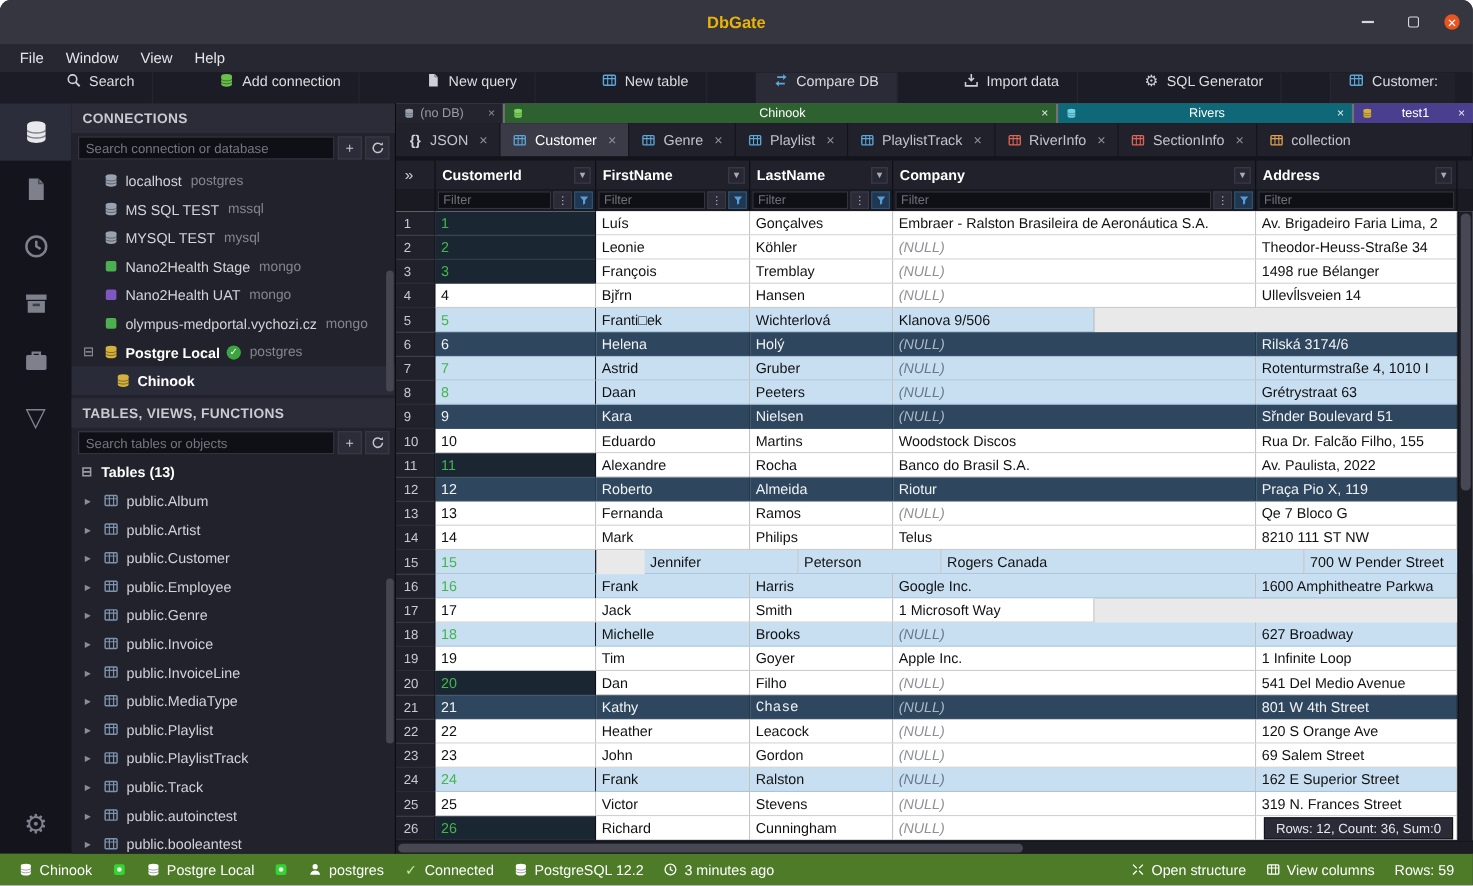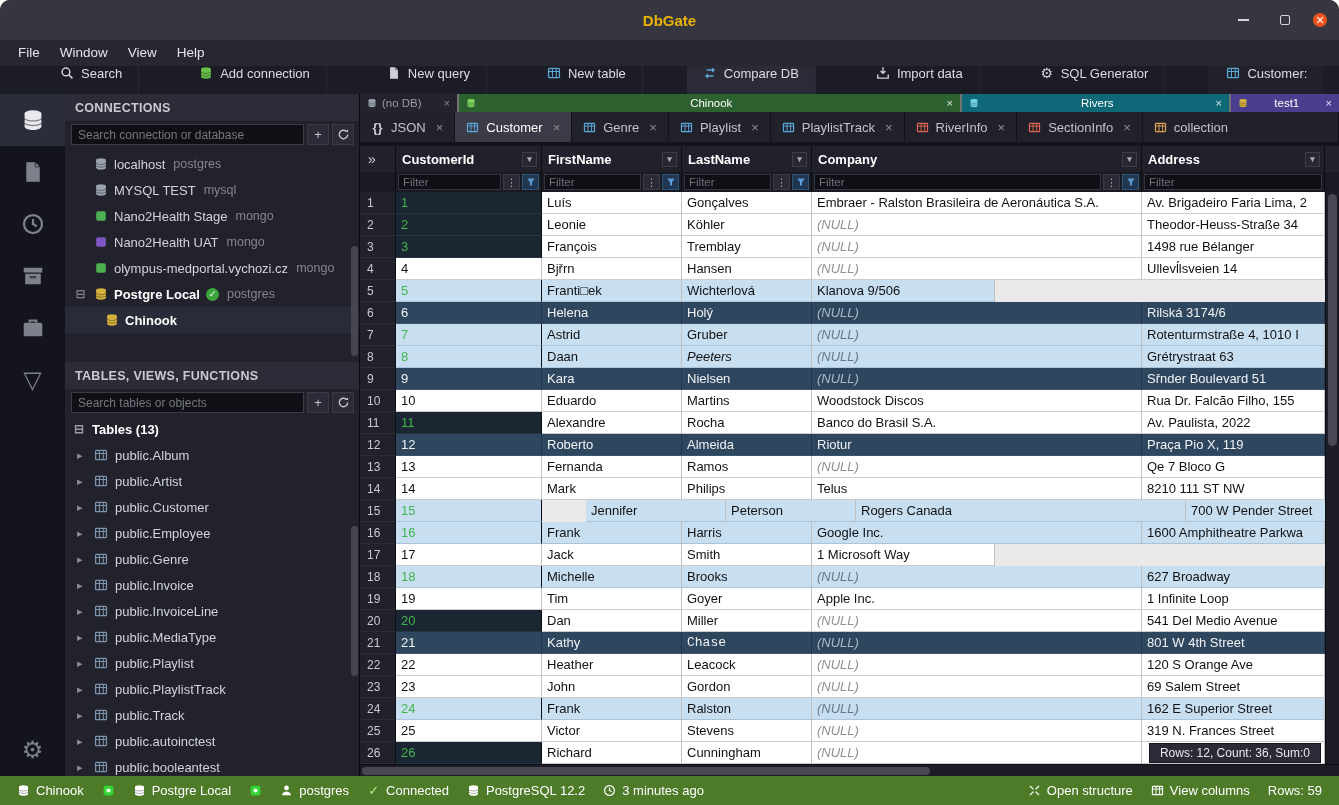--- a/index.html
+++ b/index.html
@@ -293,20 +293,32 @@
             <span class="expander"></span>
             <span class="ic" style="color: rgb(154, 162, 176);">
               <svg viewBox="0 0 16 16">
                 <path fill="currentColor" d="M2.4 3.7v8.6c0 1.3 2.5 2.3 5.6 2.3s5.6-1 5.6-2.3V3.7H2.4z"></path>
                 <ellipse cx="8" cy="3.7" rx="5.6" ry="2.2" fill="currentColor"></ellipse>
                 <path d="M2.4 7.1c1 .9 3.1 1.5 5.6 1.5s4.6-.6 5.6-1.5M2.4 10.1c1 .9 3.1 1.5 5.6 1.5s4.6-.6 5.6-1.5" stroke="rgba(0,0,0,.45)" stroke-width=".9" fill="none"></path>
               </svg>
             </span>
             <span class="name">localhost</span>
             <span class="engine">postgres</span>
+          </div>
+          <div class="conn-row">
+            <span class="expander"></span>
+            <span class="ic" style="color: rgb(154, 162, 176);">
+              <svg viewBox="0 0 16 16">
+                <path fill="currentColor" d="M2.4 3.7v8.6c0 1.3 2.5 2.3 5.6 2.3s5.6-1 5.6-2.3V3.7H2.4z"></path>
+                <ellipse cx="8" cy="3.7" rx="5.6" ry="2.2" fill="currentColor"></ellipse>
+                <path d="M2.4 7.1c1 .9 3.1 1.5 5.6 1.5s4.6-.6 5.6-1.5M2.4 10.1c1 .9 3.1 1.5 5.6 1.5s4.6-.6 5.6-1.5" stroke="rgba(0,0,0,.45)" stroke-width=".9" fill="none"></path>
+              </svg>
+            </span>
+            <span class="name">MS SQL TEST</span>
+            <span class="engine">mssql</span>
           </div>
           <div class="conn-row">
             <span class="expander"></span>
             <span class="ic" style="color: rgb(154, 162, 176);">
               <svg viewBox="0 0 16 16">
                 <path fill="currentColor" d="M2.4 3.7v8.6c0 1.3 2.5 2.3 5.6 2.3s5.6-1 5.6-2.3V3.7H2.4z"></path>
                 <ellipse cx="8" cy="3.7" rx="5.6" ry="2.2" fill="currentColor"></ellipse>
                 <path d="M2.4 7.1c1 .9 3.1 1.5 5.6 1.5s4.6-.6 5.6-1.5M2.4 10.1c1 .9 3.1 1.5 5.6 1.5s4.6-.6 5.6-1.5" stroke="rgba(0,0,0,.45)" stroke-width=".9" fill="none"></path>
               </svg>
             </span>
@@ -770,21 +782,21 @@
               <div class="gcell idhl" style="width: 146px;">7</div>
               <div class="gcell" style="width: 140px;">Astrid</div>
               <div class="gcell" style="width: 130px;">Gruber</div>
               <div class="gcell nullv" style="width: 330px;">(NULL)</div>
               <div class="gcell" style="width: 183px;">Rotenturmstraße 4, 1010 I</div>
             </div>
             <div class="grow hl-light">
               <div class="gnum">8</div>
               <div class="gcell idhl" style="width: 146px;">8</div>
               <div class="gcell" style="width: 140px;">Daan</div>
-              <div class="gcell" style="width: 130px; font-style: italic;">Peeters</div>
+              <div class="gcell" style="width: 130px;">Peeters</div>
               <div class="gcell nullv" style="width: 330px;">(NULL)</div>
               <div class="gcell" style="width: 183px;">Grétrystraat 63</div>
             </div>
             <div class="grow hl-dark">
               <div class="gnum">9</div>
               <div class="gcell idhl" style="width: 146px;">9</div>
               <div class="gcell" style="width: 140px;">Kara</div>
               <div class="gcell" style="width: 130px;">Nielsen</div>
               <div class="gcell nullv" style="width: 330px;">(NULL)</div>
               <div class="gcell" style="width: 183px;">Sřnder Boulevard 51</div>
@@ -865,21 +877,21 @@
               <div class="gcell" style="width: 146px;">19</div>
               <div class="gcell" style="width: 140px;">Tim</div>
               <div class="gcell" style="width: 130px;">Goyer</div>
               <div class="gcell" style="width: 330px;">Apple Inc.</div>
               <div class="gcell" style="width: 183px;">1 Infinite Loop</div>
             </div>
             <div class="grow">
               <div class="gnum">20</div>
               <div class="gcell idhl" style="width: 146px;">20</div>
               <div class="gcell" style="width: 140px;">Dan</div>
-              <div class="gcell" style="width: 130px;">Miller</div>
+              <div class="gcell" style="width: 130px;">Filho</div>
               <div class="gcell nullv" style="width: 330px;">(NULL)</div>
               <div class="gcell" style="width: 183px;">541 Del Medio Avenue</div>
             </div>
             <div class="grow hl-dark">
               <div class="gnum">21</div>
               <div class="gcell idhl" style="width: 146px;">21</div>
               <div class="gcell" style="width: 140px;">Kathy</div>
               <div class="gcell" style="width: 130px; font-family: Liberation Mono, monospace;">Chase</div>
               <div class="gcell nullv" style="width: 330px;">(NULL)</div>
               <div class="gcell" style="width: 183px;">801 W 4th Street</div>

